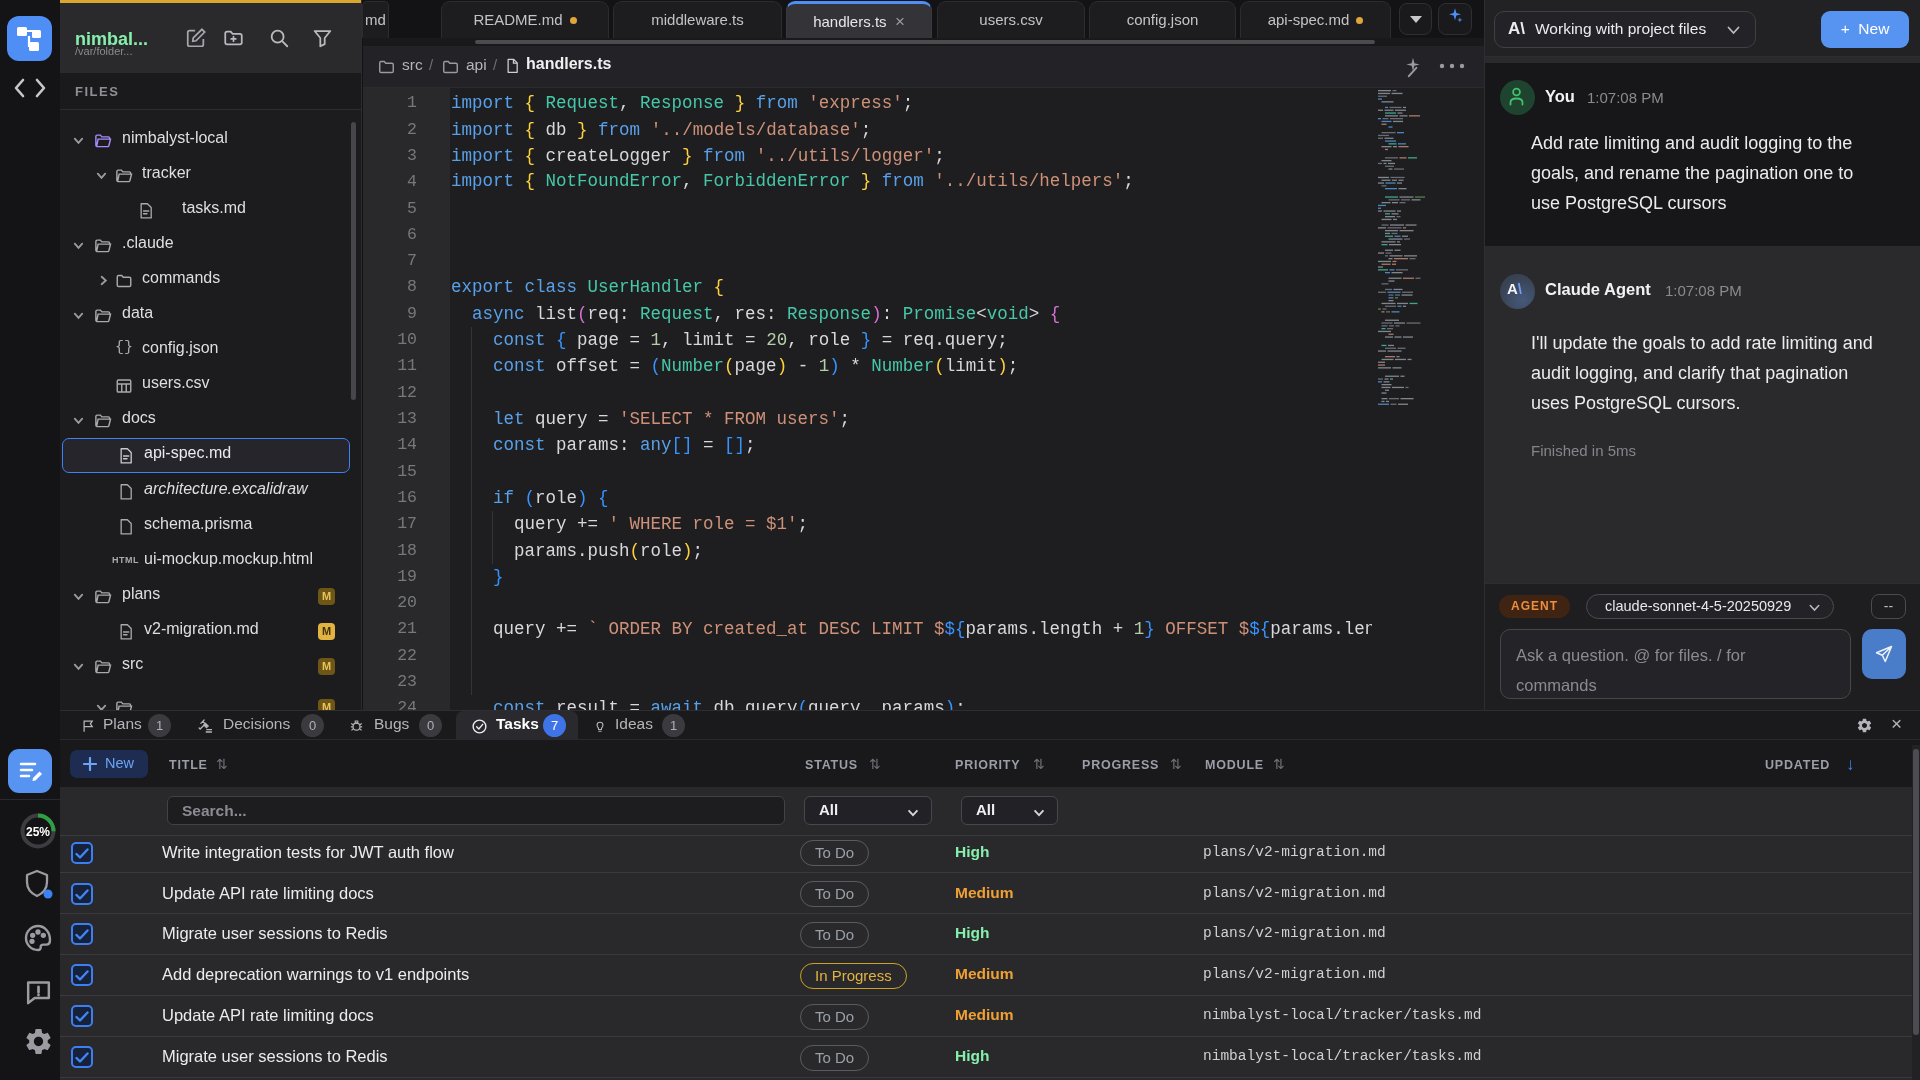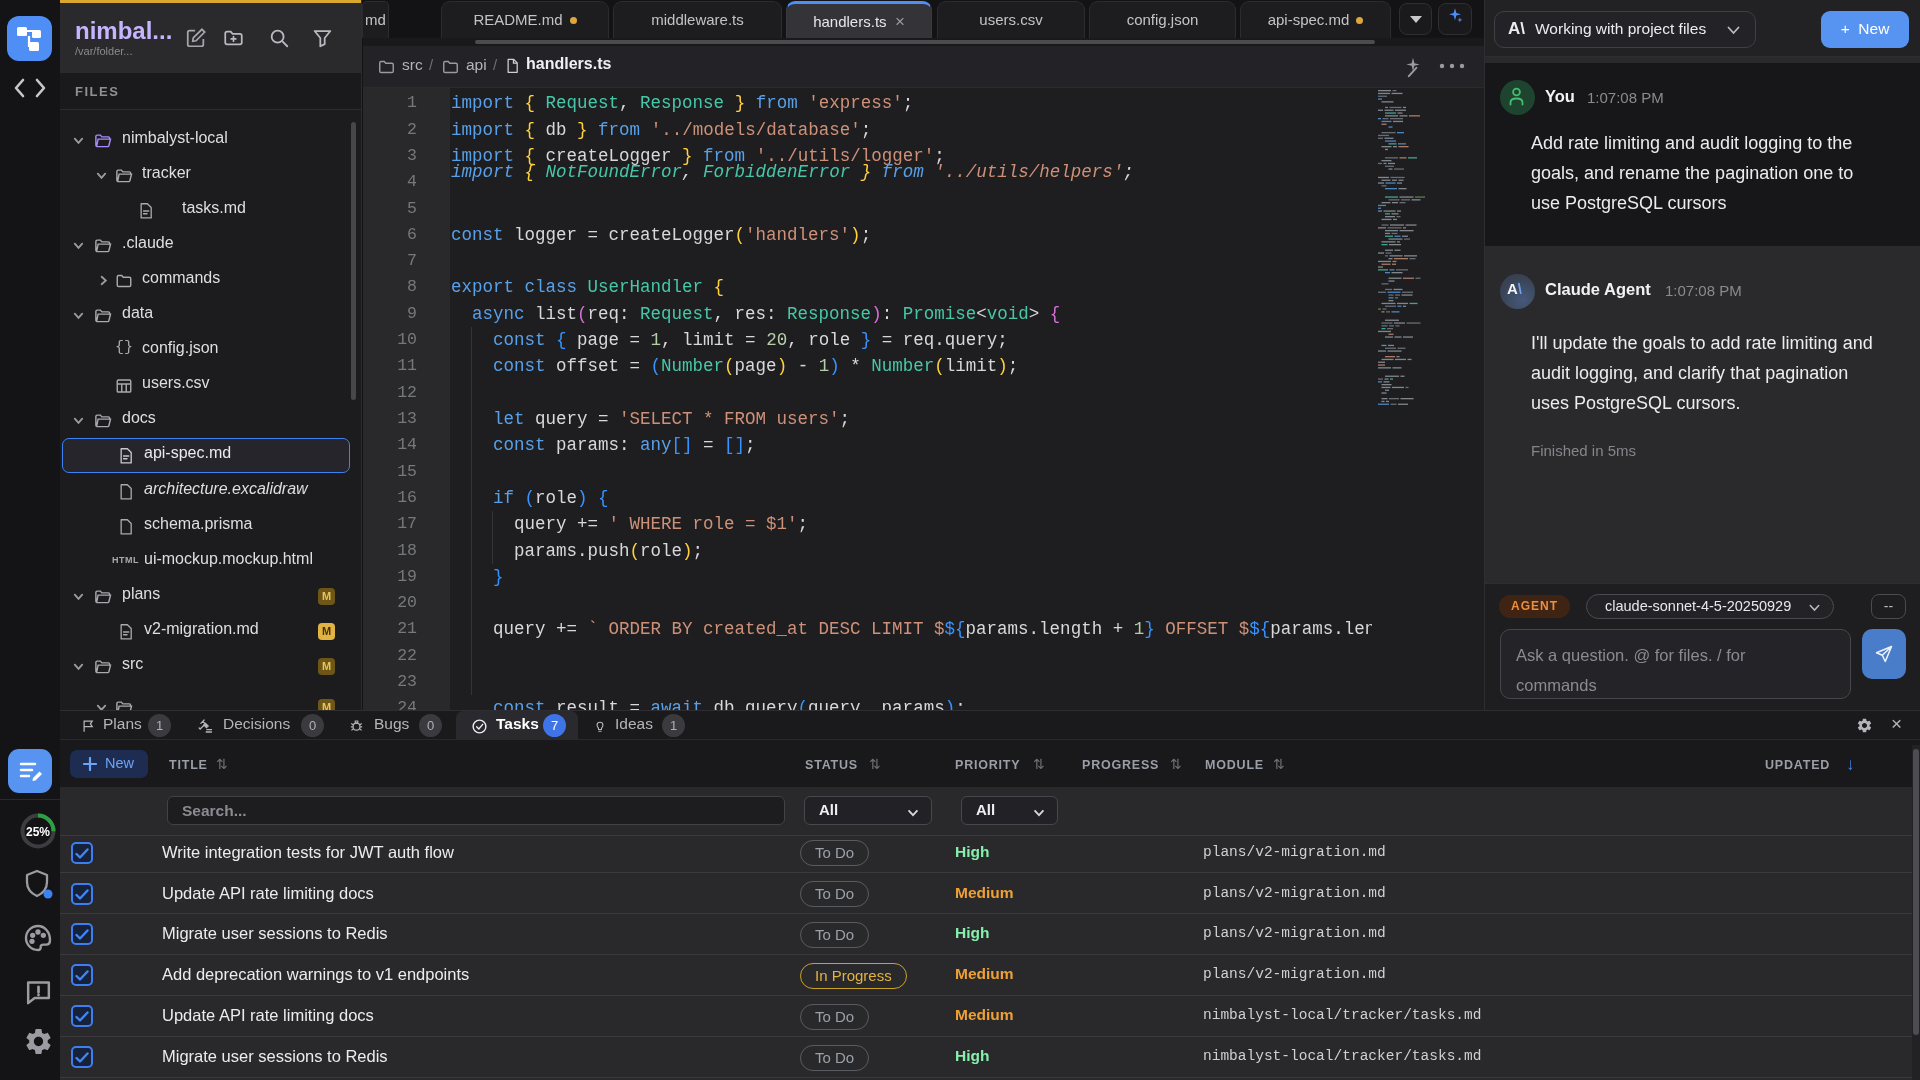--- a/index.html
+++ b/index.html
@@ -11,21 +11,21 @@
 #logo { position:absolute; left:7px; top:16px; width:45px; height:45px; border-radius:12px; background:#4f8ef5; }
 #codeicn { position:absolute; left:0; top:76px; width:60px; height:28px; color:#c8c8cc; text-align:center; }
 .railicn { position:absolute; left:0; width:76px; display:flex; justify-content:center; color:#9b9ba1; }
 #railbtn { position:absolute; left:8px; top:749px; width:44px; height:44px; border-radius:11px; background:#5793f0; }
 #raildiv { position:absolute; left:0; top:799px; width:60px; height:1px; background:#2a2a2e; }
 
 
 #files { position:absolute; left:60px; top:0; width:302px; height:710px; background:#1c1c1f; border-right:1px solid #2c2c30; }
 #ybar { position:absolute; left:0; top:0; width:100%; height:3px; background:#d9a62e; }
 #fhead { position:absolute; left:0; top:3px; width:100%; height:70px; background:#2a2a2d; }
-#fname { position:absolute; left:15px; top:14px; font-size:24px; font-weight:bold; color:#c4b5fd; }
+#fname { position:absolute; left:15px; top:26px; font-size:18px; font-weight:bold; color:#86efac; }
 #fpath { position:absolute; left:15px; top:42px; font-size:11px; color:#8a8a90; }
 .fhicn { position:absolute; top:24px; color:#a6a6ac; }
 #fsec { position:absolute; left:0; top:73px; width:100%; height:37px; background:#1a1a1d; border-bottom:1px solid #2c2c30; }
 #fsec span { position:absolute; left:15px; top:11px; font-size:13px; font-weight:bold; letter-spacing:1.5px; color:#8f8f96; }
 .trow { position:absolute; left:0; width:100%; height:35px; }
 .tlbl { position:absolute; top:6px; font-size:16px; color:#dfdfe3; }
 .chev { position:absolute; top:11px; width:13px; height:13px; color:#9a9aa0; }
 .ticn { position:absolute; top:9px; width:18px; height:18px; color:#a9a9af; }
 .mbadge { position:absolute; left:258px; top:9px; width:17px; height:17px; border-radius:4px; font-size:11px; font-weight:bold; text-align:center; line-height:17px; }
 .mdim { background:#6e5617; color:#e8c35a; }
@@ -578,22 +578,21 @@
       <div class="gl" style="top:502.1px;">20</div>
       <div class="gl" style="top:528.4px;">21</div>
       <div class="gl" style="top:554.7px;">22</div>
       <div class="gl" style="top:581.0px;">23</div>
       <div class="gl" style="top:607.2px;">24</div>
       </div>
       <div id="clines" style="position:absolute;left:0;top:0;width:1009px;height:622px;overflow:hidden;">
       <div class="cl" style="top:2.4px;"><span class="kw">import</span> <span class="b1">{</span> <span class="ty">Request</span>, <span class="ty">Response</span> <span class="b1">}</span> <span class="kw">from</span> <span class="st">'express'</span>;</div>
       <div class="cl" style="top:28.7px;"><span class="kw">import</span> <span class="b1">{</span> db <span class="b1">}</span> <span class="kw">from</span> <span class="st">'../models/database'</span>;</div>
       <div class="cl" style="top:55.0px;"><span class="kw">import</span> <span class="b1">{</span> createLogger <span class="b1">}</span> <span class="kw">from</span> <span class="st">'../utils/logger'</span>;</div>
-      <div class="cl" style="top:71px;font-style:italic;"><span class="kw">import</span> <span class="b1">{</span> <span class="ty">NotFoundError</span>, <span class="ty">ForbiddenError</span> <span class="b1">}</span> <span class="kw">from</span> <span class="st">'../utils/helpers'</span>;</div>
-      <div class="cl" style="top:133.8px;"><span class="kw">const</span> logger = createLogger<span class="b1">(</span><span class="st">'handlers'</span><span class="b1">)</span>;</div>
+      <div class="cl" style="top:80px;"><span class="kw">import</span> <span class="b1">{</span> <span class="ty">NotFoundError</span>, <span class="ty">ForbiddenError</span> <span class="b1">}</span> <span class="kw">from</span> <span class="st">'../utils/helpers'</span>;</div>
       <div class="cl" style="top:186.4px;"><span class="kw">export</span> <span class="kw">class</span> <span class="ty">UserHandler</span> <span class="b1">{</span></div>
       <div class="cl" style="top:212.8px;">  <span class="kw">async</span> list<span class="b2">(</span>req: <span class="ty">Request</span>, res: <span class="ty">Response</span><span class="b2">)</span>: <span class="ty">Promise</span>&lt;<span class="ty">void</span>&gt; <span class="b2">{</span></div>
       <div class="cl" style="top:239.1px;">    <span class="kw">const</span> <span class="b3">{</span> page = <span class="nu">1</span>, limit = <span class="nu">20</span>, role <span class="b3">}</span> = req.query;</div>
       <div class="cl" style="top:265.4px;">    <span class="kw">const</span> offset = <span class="b3">(</span><span class="ty">Number</span><span class="b1">(</span>page<span class="b1">)</span> - <span class="nu">1</span><span class="b3">)</span> * <span class="ty">Number</span><span class="b1">(</span>limit<span class="b1">)</span>;</div>
       <div class="cl" style="top:318.0px;">    <span class="kw">let</span> query = <span class="st">'SELECT * FROM users'</span>;</div>
       <div class="cl" style="top:344.3px;">    <span class="kw">const</span> params: <span class="kw">any</span><span class="b3">[]</span> = <span class="b3">[]</span>;</div>
       <div class="cl" style="top:396.9px;">    <span class="kw">if</span> <span class="b3">(</span>role<span class="b3">)</span> <span class="b3">{</span></div>
       <div class="cl" style="top:423.2px;">      query += <span class="st">' WHERE role = $1'</span>;</div>
       <div class="cl" style="top:449.5px;">      params.push<span class="b1">(</span>role<span class="b1">)</span>;</div>
       <div class="cl" style="top:475.8px;">    <span class="b3">}</span></div>

